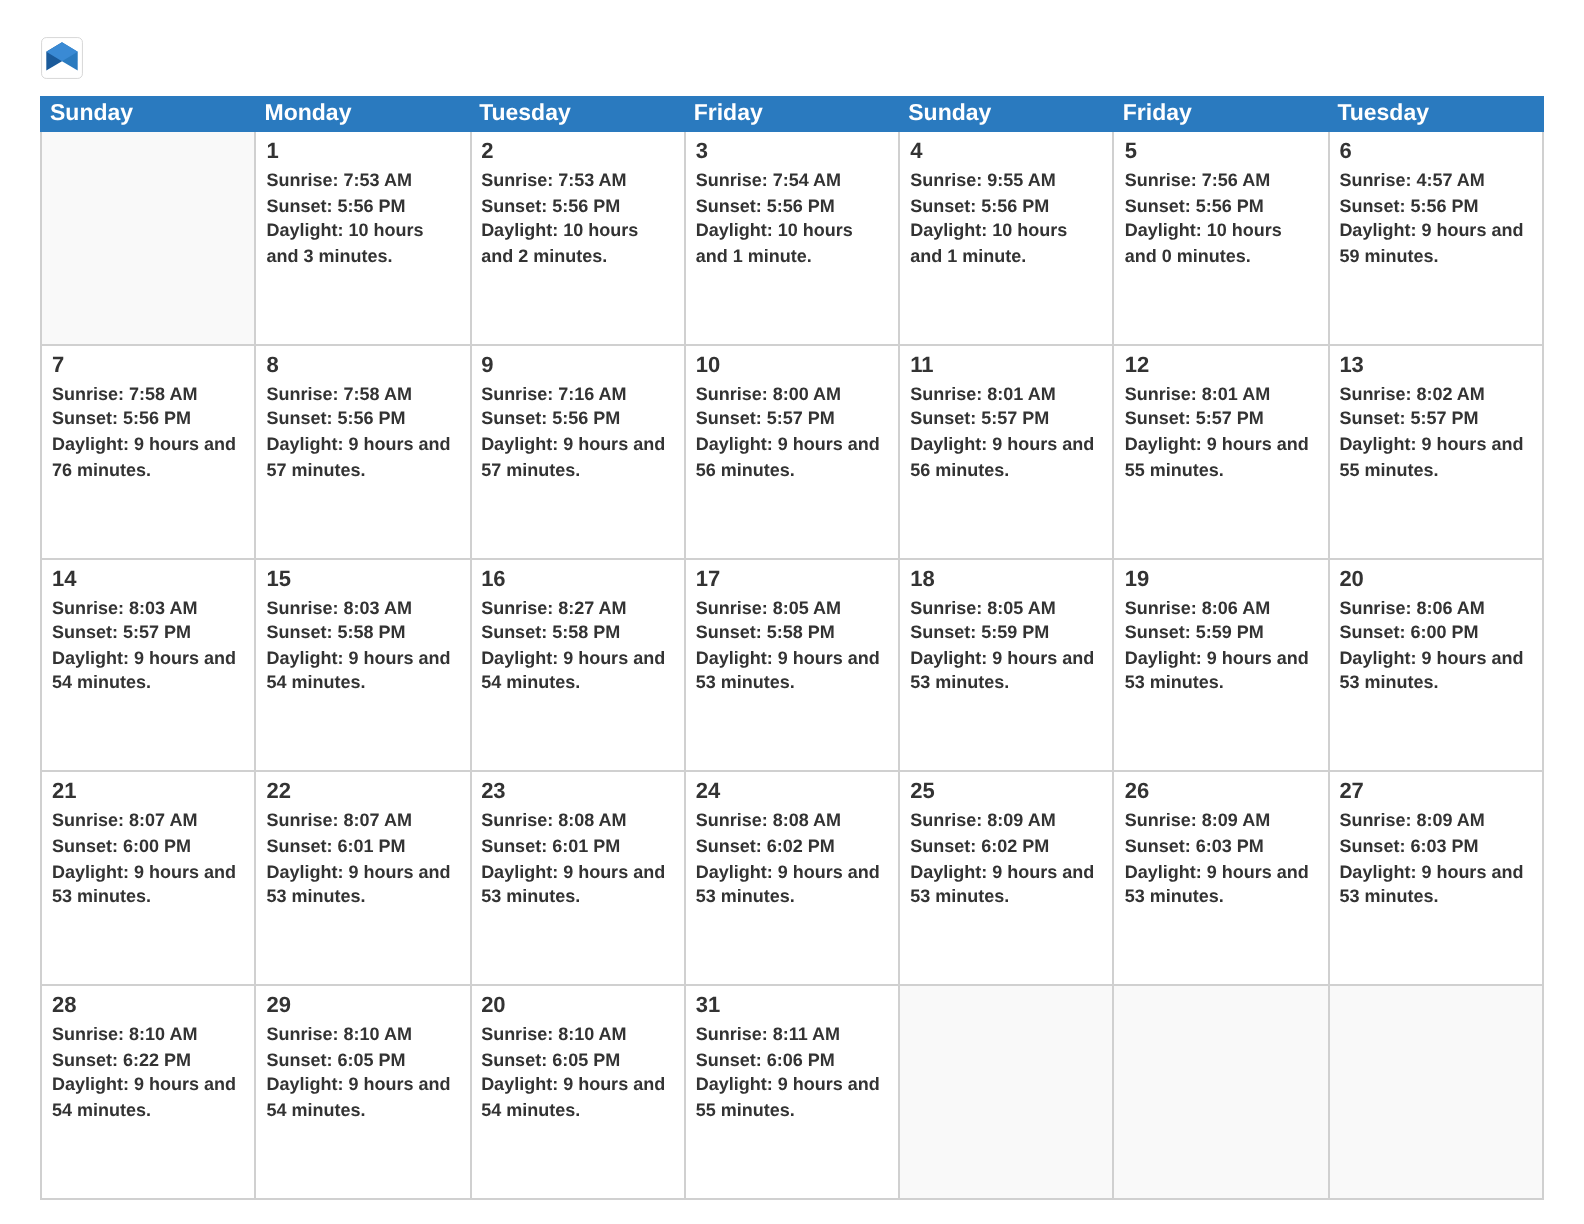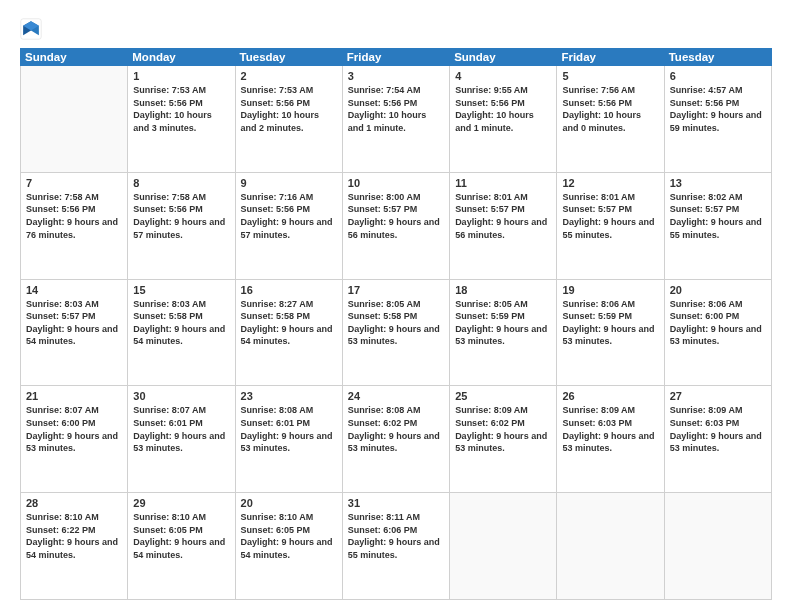--- a/index.html
+++ b/index.html
@@ -301,21 +301,21 @@
         <tr>
           <td>
         <span class="day-number">21</span>
         <div class="day-info">
           <span>Sunrise: 8:07 AM</span><br>
           <span>Sunset: 6:00 PM</span><br>
           <span>Daylight: 9 hours and 53 minutes.</span>
         </div>
       </td>
           <td>
-        <span class="day-number">30</span>
+        <span class="day-number">22</span>
         <div class="day-info">
           <span>Sunrise: 8:07 AM</span><br>
           <span>Sunset: 6:01 PM</span><br>
           <span>Daylight: 9 hours and 53 minutes.</span>
         </div>
       </td>
           <td>
         <span class="day-number">23</span>
         <div class="day-info">
           <span>Sunrise: 8:08 AM</span><br>

